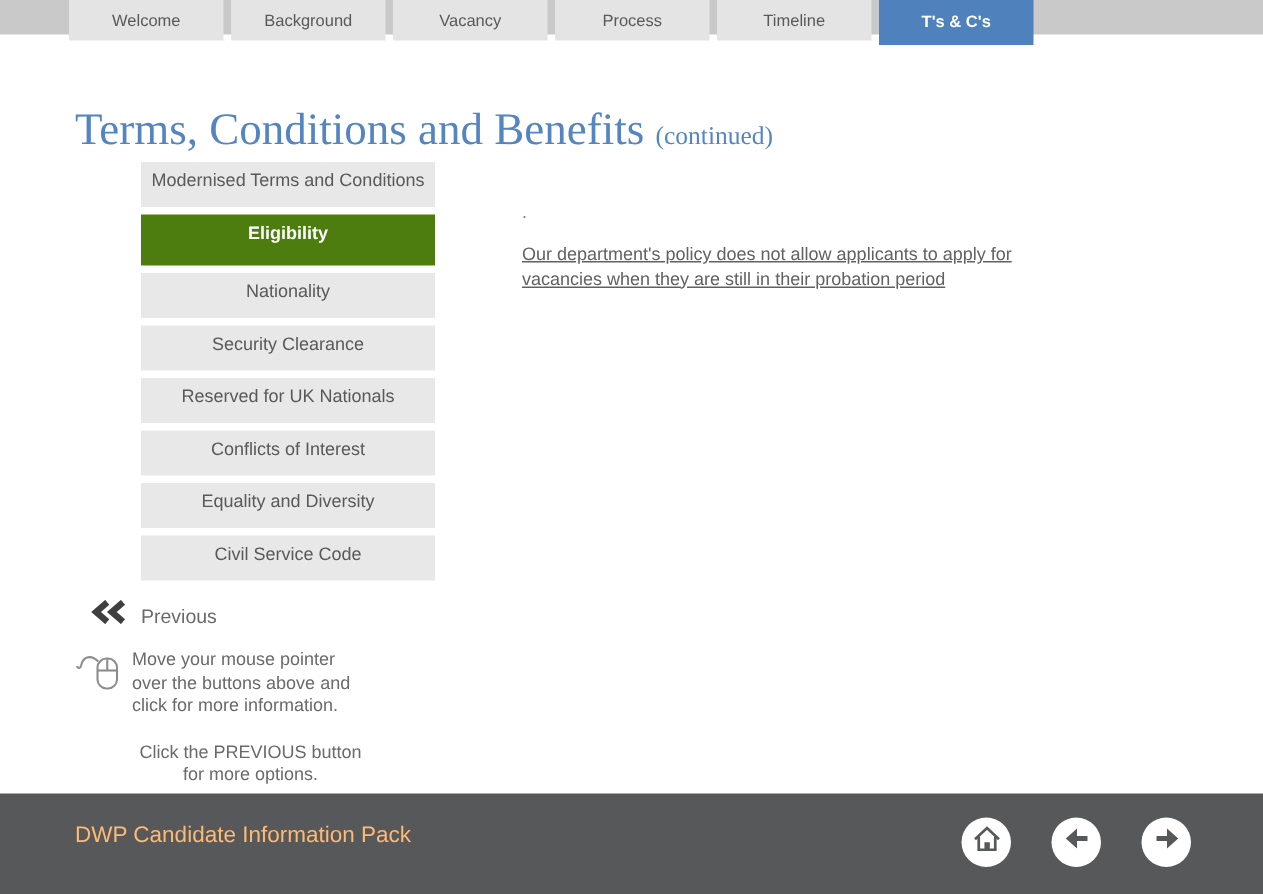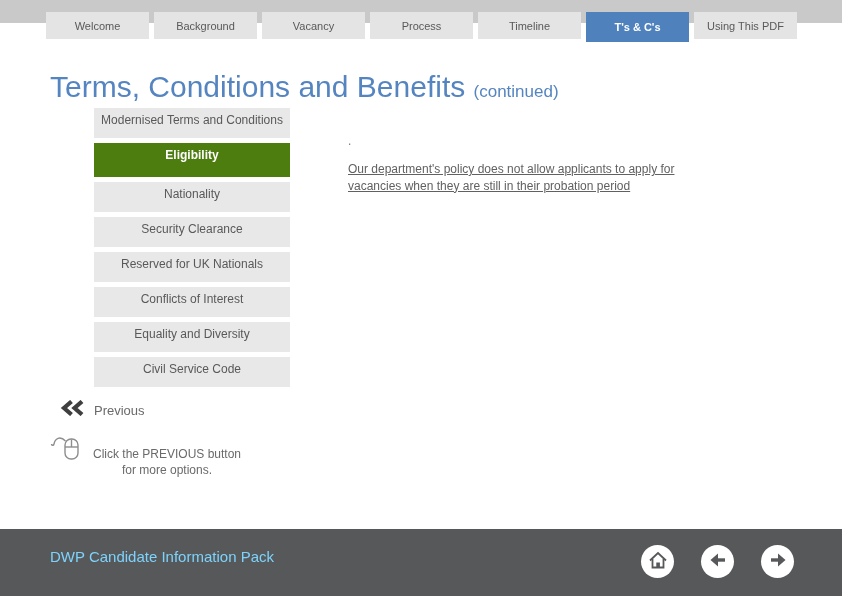--- a/index.html
+++ b/index.html
@@ -20,34 +20,34 @@
     position: absolute; left: 46px; top: 0;
     display: flex; gap: 5px;
   }
   .tab {
     width: 103px; height: 27px;
     background: #e4e4e4;
     color: #595959;
     font-size: 11px;
     display: flex; align-items: center; justify-content: center;
     cursor: pointer;
-    margin-top: 12px;
   }
   .tab.active {
     height: 30px;
     background: #4f81bd;
     color: #ffffff;
     font-weight: bold;
   }
   
   .page-title {
     position: absolute; left: 50px; top: 70px;
     color: #5585c0;
     font-size: 30px;
     white-space: nowrap;
+    font-family: Liberation Serif, serif;
   }
   .page-title .suffix { font-size: 17px; }
   
   .menu {
     position: absolute; left: 50px; top: 108px;
     width: 240px;
     padding-left: 44px;
   }
   .menu-item {
     height: 30px; margin-bottom: 5px;
@@ -90,21 +90,21 @@
     color: #616161; font-size: 12px; line-height: 16.5px; text-decoration: underline;
   }
   
   .footer {
     position: absolute; left: 0; top: 529px;
     width: 842px; height: 67px;
     background: #57585a;
   }
   .footer-title {
     position: absolute; left: 50px; top: 19px;
-    color: #7dd3fc; font-size: 15px;
+    color: #fdba74; font-size: 15px;
   }
   .nav-circle {
     position: absolute; top: 545px;
     width: 33px; height: 33px;
     border-radius: 50%;
     background: #ffffff;
     display: flex; align-items: center; justify-content: center;
     cursor: pointer;
   }
   .nav-home    { left: 641px; }
@@ -115,21 +115,20 @@
 <body>
 
 <div class="top-band"></div>
 <div class="tabs">
   <div class="tab">Welcome</div>
   <div class="tab">Background</div>
   <div class="tab">Vacancy</div>
   <div class="tab">Process</div>
   <div class="tab">Timeline</div>
   <div class="tab active">T's &amp; C's</div>
-  <div class="tab">Using This PDF</div>
 </div>
 
 <div class="page-title"><span>Terms, Conditions and Benefits </span><span class="suffix">(continued)</span></div>
 
 <div class="menu">
   <div class="menu-item">Modernised Terms and Conditions</div>
   <div class="menu-item active">Eligibility</div>
   <div class="menu-item">Nationality</div>
   <div class="menu-item">Security Clearance</div>
   <div class="menu-item">Reserved for UK Nationals</div>
@@ -151,20 +150,21 @@
 <div class="tip-icon">
   <svg width="32" height="34" viewBox="0 0 32 34">
     <rect x="15" y="7" width="13" height="20" rx="6" ry="6" stroke="#8d8d8d" stroke-width="1.4" fill="none"></rect>
     <line x1="21.5" y1="7.5" x2="21.5" y2="15" stroke="#8d8d8d" stroke-width="1.4"></line>
     <line x1="15" y1="15" x2="28" y2="15" stroke="#8d8d8d" stroke-width="1.4"></line>
     <path d="M15.5,9 C10,3.5 5,6.5 4,12" stroke="#8d8d8d" stroke-width="1.4" fill="none"></path>
     <path d="M4,12 C3.5,14 1.5,13.5 1.5,12" stroke="#8d8d8d" stroke-width="1.4" fill="none"></path>
   </svg>
 </div>
 <div class="tip-text">
+  <div class="para1">Move your mouse pointer over the buttons above and click for more information.</div>
   <div class="para2">Click the PREVIOUS button for more options.</div>
 </div>
 
 <div class="stray-dot">.</div>
 <div class="content-para">Our department's policy does not allow applicants to apply for vacancies when they are still in their probation period</div>
 
 <div class="footer">
   <div class="footer-title">DWP Candidate Information Pack</div>
 </div>
 <div class="nav-circle nav-home">

